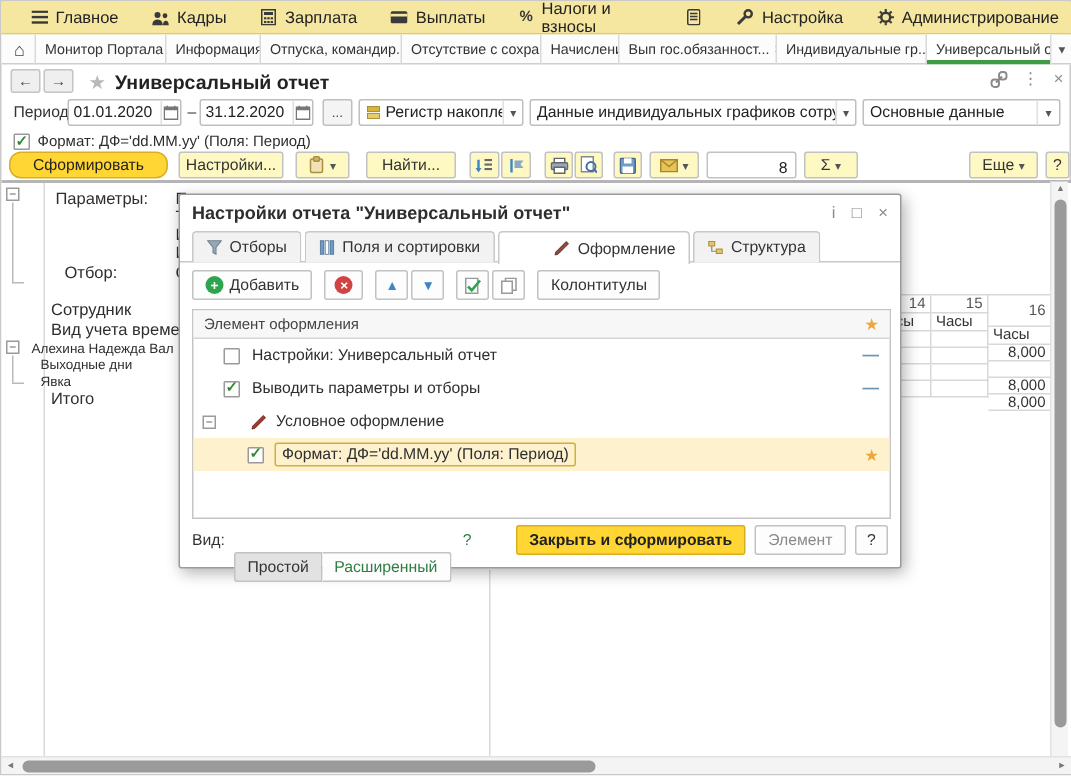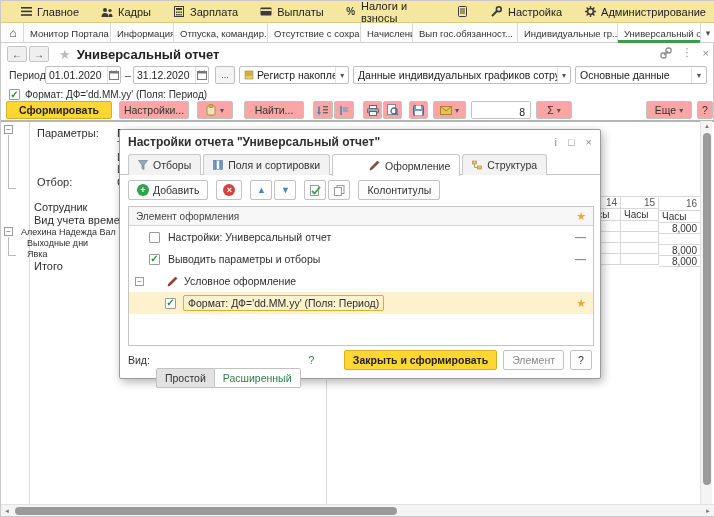--- a/index.html
+++ b/index.html
@@ -39,22 +39,22 @@
   .dd { width:15px; height:16px; display:flex; align-items:center; justify-content:center; border-left:1px solid #e0e0e0; color:#555; font-size:8px; }
   .dots-btn { position:absolute; top:1px; width:20px; height:18px; background:#f4f4f4; border:1px solid #bfbfbf; border-radius:2px; font-size:9px; color:#444; display:flex; align-items:center; justify-content:center; }
 
   
   .formatrow { position:absolute; left:8px; top:87px; height:13px; display:flex; align-items:center; gap:5px; font-size:10px; color:#2e2e2e; }
 
   .cb { width:11px; height:11px; background:#fff; border:1px solid #9a9a9a; border-radius:1px; display:inline-flex; align-items:center; justify-content:center; font-size:10px; line-height:1; color:#2e8b2e; font-weight:bold; }
 
   
   .toolbar { position:absolute; left:0; top:100px; width:714px; height:19px; }
-  .btn { position:absolute; top:0; height:18px; background:#fca5a5; border:1px solid #c2c2c2; border-radius:2px; font-size:10.5px; color:#333; display:flex; align-items:center; justify-content:center; gap:3px; padding:0 6px; }
-  .btn-primary { background:#ffd633; border-color:#d9ae23; font-weight:bold; color:#222; }
+  .btn { position:absolute; top:0; height:18px; background:#fef9c3; border:1px solid #c2c2c2; border-radius:2px; font-size:10.5px; color:#333; display:flex; align-items:center; justify-content:center; gap:3px; padding:0 6px; }
+  .btn-primary { background:#ffd633; border-color:#d9ae23; font-weight:normal; color:#222;border-radius:8px; }
   .btn .dd2 { font-size:8px; color:#555; }
   .tool-input { position:absolute; top:0; height:18px; background:#fff; border:1px solid #c2c2c2; border-radius:2px; }
   .tool-input input { width:100%; height:100%; border:none; outline:none; text-align:right; font-size:10.5px; padding:0 5px; font-family:"Liberation Sans",sans-serif; color:#222; background:transparent; }
 
   
   .report { position:absolute; left:0; top:119px; width:714px; height:384px; background:#fff; border-top:2px solid #b5b5b5; font-size:11px; color:#2e2e2e; overflow:hidden; }
   .rline-v { position:absolute; width:1px; background:#d9d9d9; }
   .rtext { position:absolute; white-space:nowrap; }
   .rsmall { font-size:9px; }
   .expbox { position:absolute; width:9px; height:9px; border:1px solid #9a9a9a; background:#fff; font-size:8px; line-height:7px; text-align:center; color:#555; }
@@ -409,21 +409,21 @@
     <div class="treeline" style="left:7px; top:66px; width:8px; height:1px"></div>
     <span class="expbox" style="left:3px; top:105px"><span>−</span></span>
     <div class="treeline" style="left:7px; top:115px; width:1px; height:18px"></div>
     <div class="treeline" style="left:7px; top:133px; width:8px; height:1px"></div>
 
     <span class="rtext" style="left:36px; top:5px">Параметры:</span>
     <span class="rtext" style="left:116px; top:5px">Пер</span>
     <span class="rtext" style="left:116px; top:17px">Тип</span>
     <span class="rtext" style="left:116px; top:29px">Имя</span>
     <span class="rtext" style="left:116px; top:41px">Имя</span>
-    <span class="rtext" style="left:36px; top:54px">Отбор:</span>
+    <span class="rtext" style="left:42px; top:54px">Отбор:</span>
     <span class="rtext" style="left:116px; top:54px">Сот</span>
 
     <span class="rtext" style="left:33px; top:79px">Сотрудник</span>
     <span class="rtext" style="left:33px; top:92px">Вид учета времен</span>
     <span class="rtext rsmall" style="left:20px; top:105px">Алехина Надежда Вал</span>
     <span class="rtext rsmall" style="left:26px; top:116px">Выходные дни</span>
     <span class="rtext rsmall" style="left:26px; top:127px">Явка</span>
     <span class="rtext" style="left:33px; top:138px">Итого</span>
 
     <div class="grid-table">
@@ -437,21 +437,21 @@
       </div>
       <div class="gcol" style="width:38px">
         <div class="gcell head" style="height:13px">15</div>
         <div class="gcell unit" style="height:12px">Часы</div>
         <div class="gcell val" style="height:11px"></div>
         <div class="gcell val" style="height:11px"></div>
         <div class="gcell val" style="height:11px"></div>
         <div class="gcell val" style="height:11px"></div>
       </div>
       <div class="gcol" style="width:42px">
-        <div class="gcell head" style="height:15px">16</div>
+        <div class="gcell head" style="height:22px">16</div>
         <div class="gcell unit" style="height:12px">Часы</div>
         <div class="gcell val" style="height:11px">8,000</div>
         <div class="gcell val" style="height:11px"></div>
         <div class="gcell val" style="height:11px">8,000</div>
         <div class="gcell val" style="height:11px">8,000</div>
       </div>
     </div>
   </div>
 
   <div class="vscroll">

